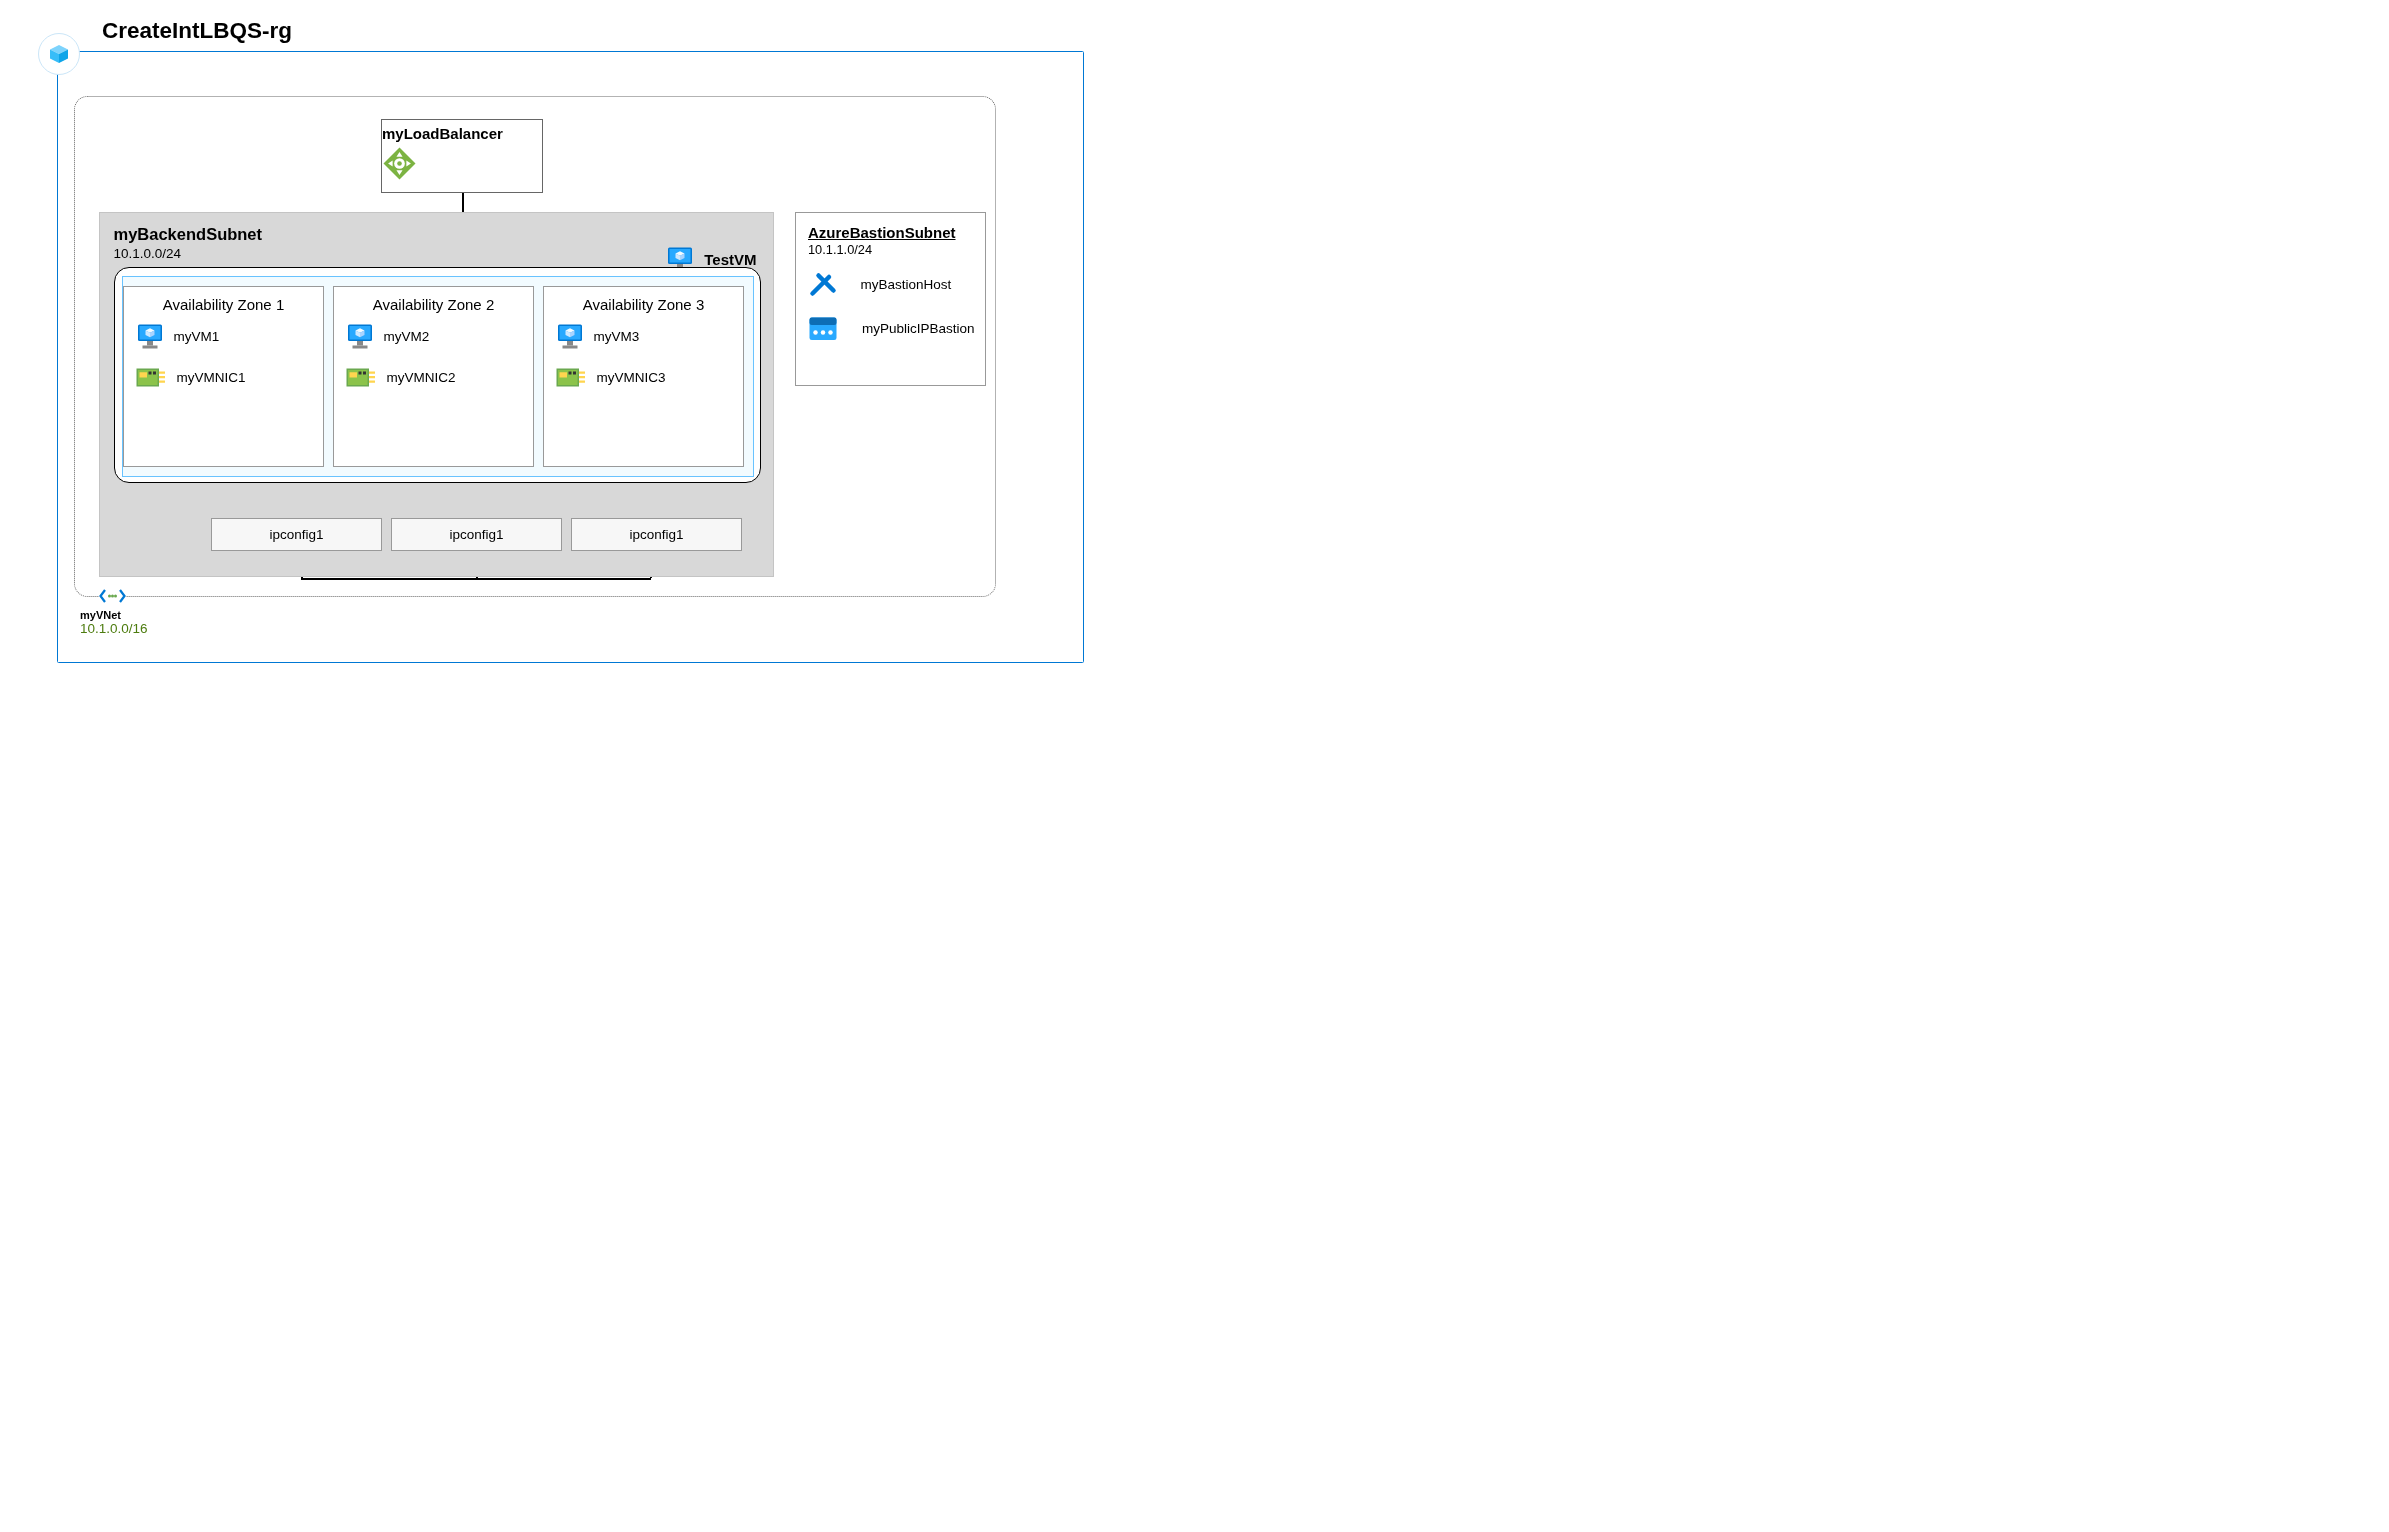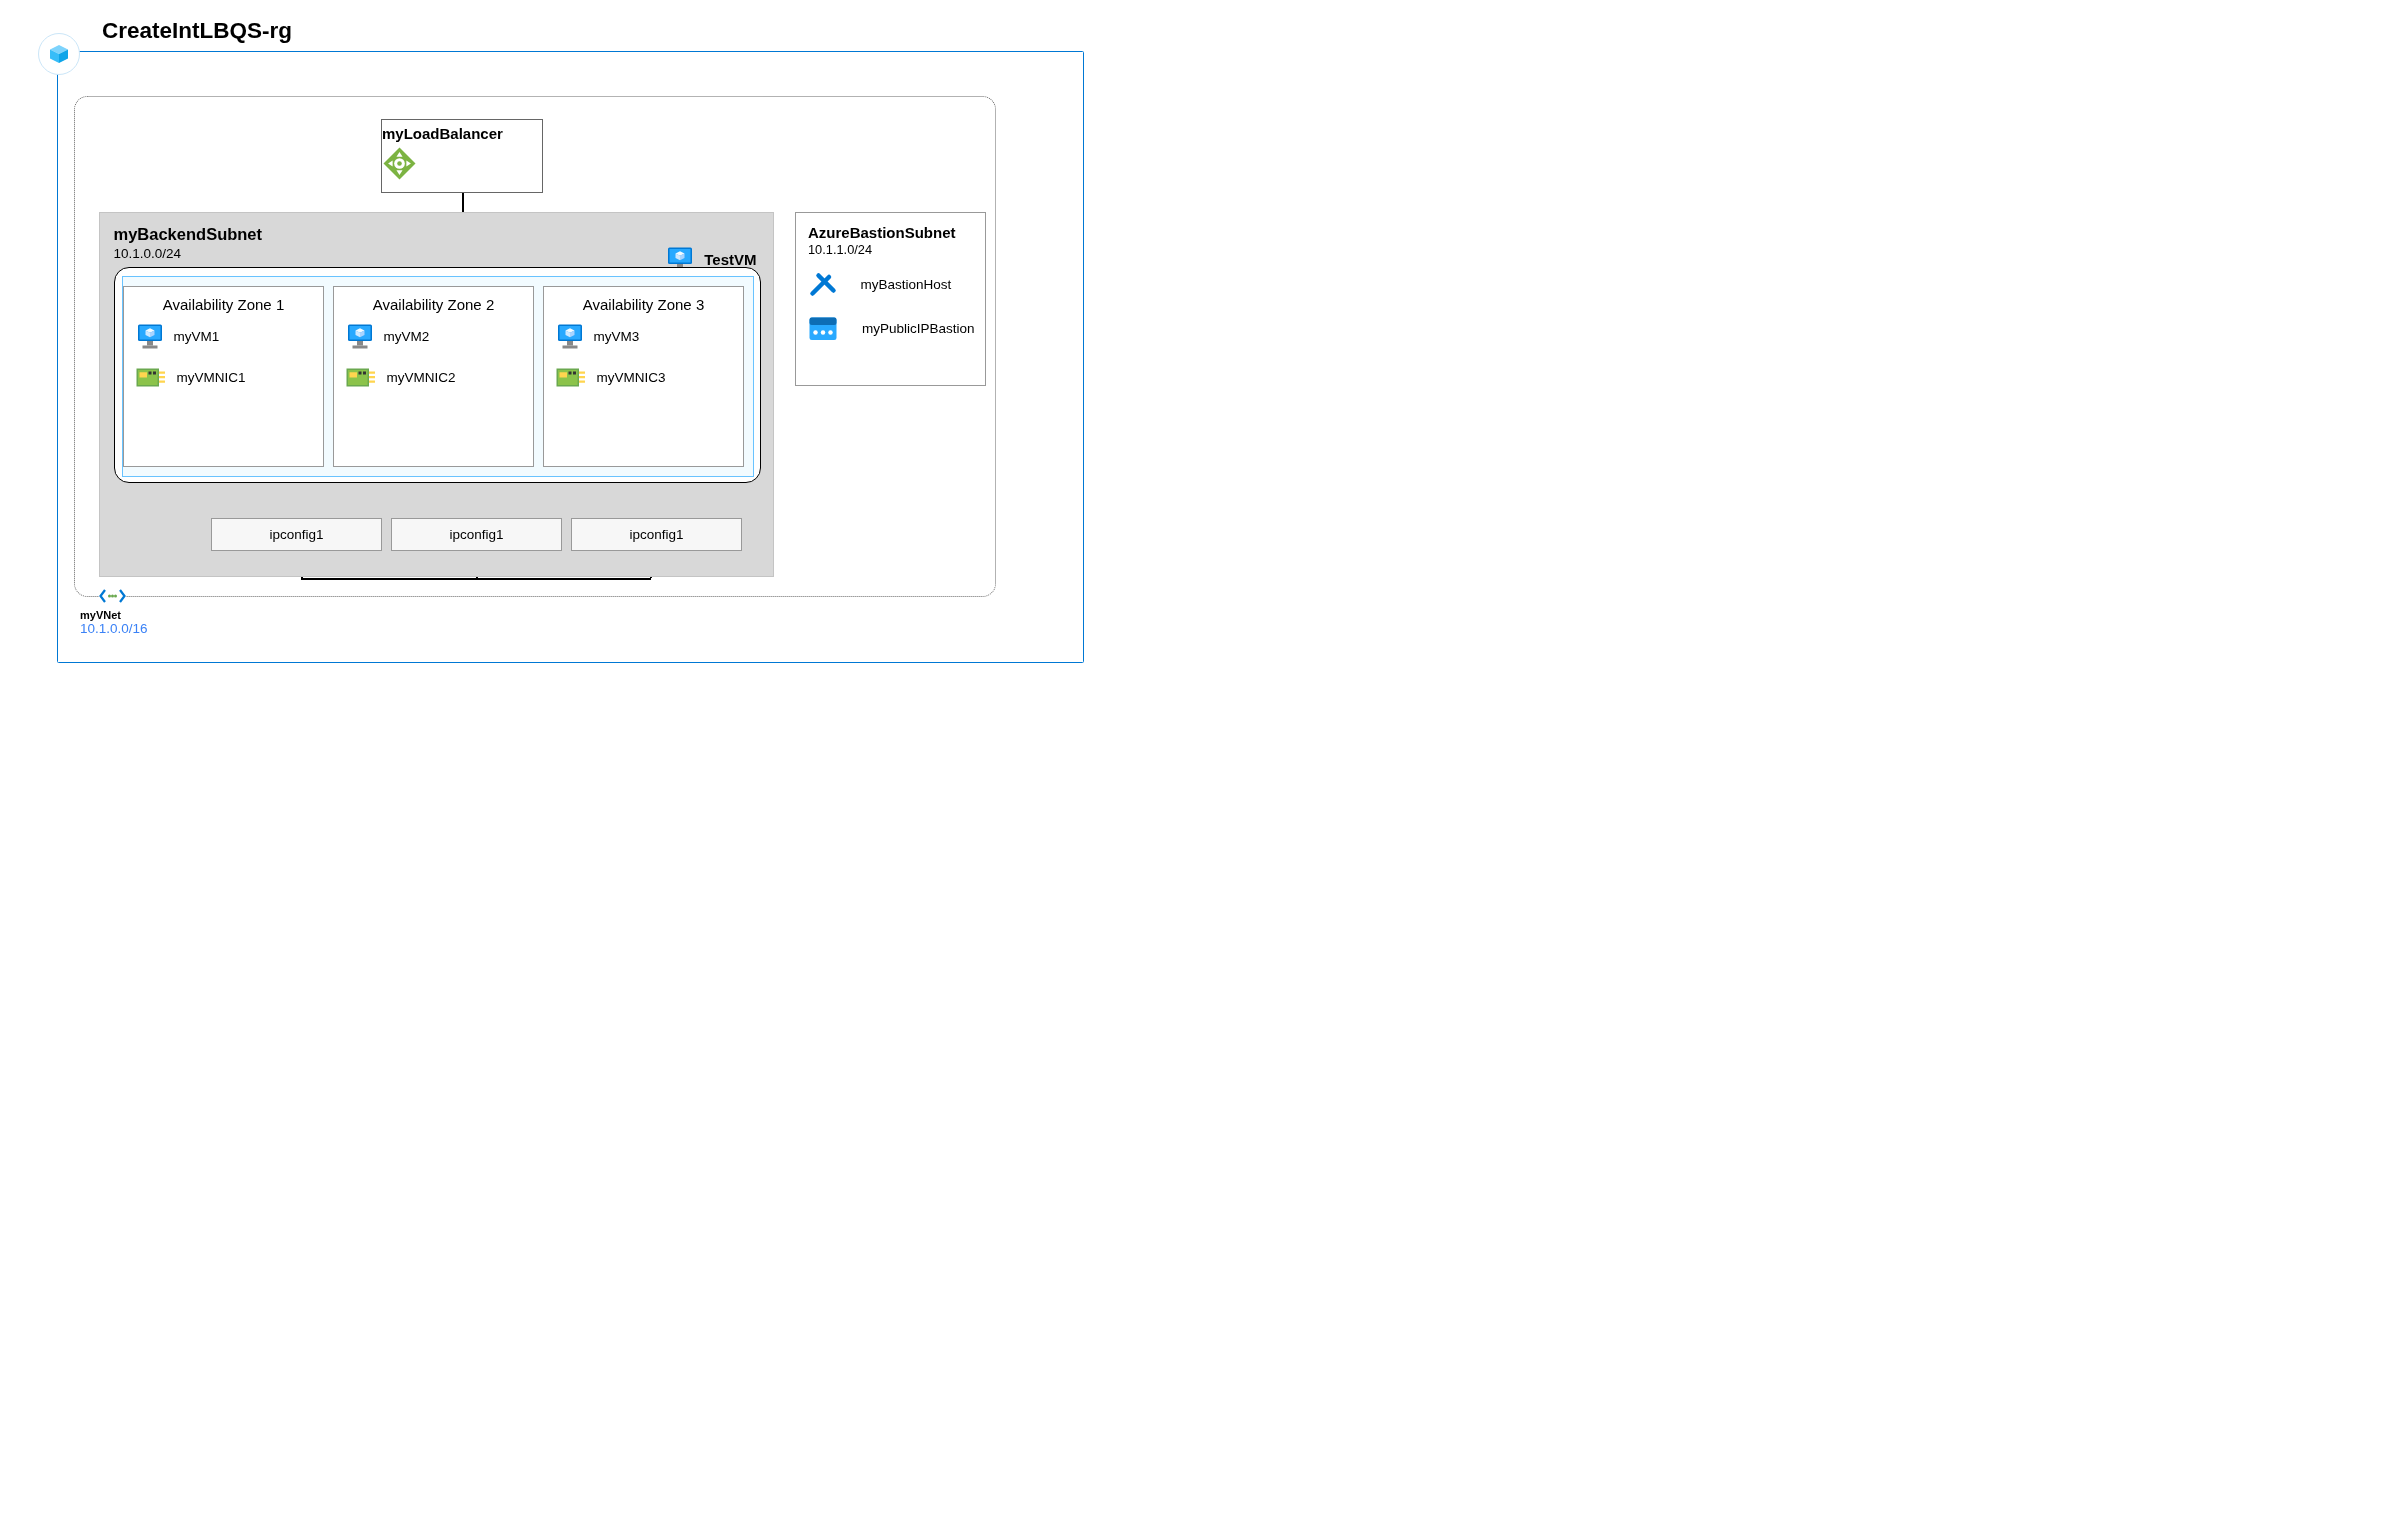--- a/index.html
+++ b/index.html
@@ -62,21 +62,21 @@
   display: flex;
   align-items: center;
   justify-content: center;
 }
 .vnet-label {
   position: absolute;
   left: 65px;
   top: 594px;
 }
 .vnet-label .name { font-size: 11px; font-weight: 700; }
-.vnet-label .cidr { font-size: 13.5px; color: #3b82f6; }
+.vnet-label .cidr { font-size: 13.5px; color: #4d7c0f; }
 .lb-box {
   position: absolute;
   left: 366px;
   top: 104px;
   width: 162px;
   height: 74px;
   border: 0.8px solid #666;
   background: #fff;
   text-align: left;
   padding-top: 4.5px;
@@ -169,21 +169,21 @@
 .bastion-subnet {
   position: absolute;
   left: 780px;
   top: 197px;
   width: 191px;
   height: 174px;
   border: 0.8px solid #999;
   background: #fff;
   padding: 10.5px 12px;
 }
-.bastion-subnet .subnet-title { font-size: 15px; font-weight: 700; }
+.bastion-subnet .subnet-title { font-size: 15px; font-weight: 700; text-decoration: underline; }
 .bastion-subnet .subnet-cidr { font-size: 12.8px; margin-top: 1.5px; margin-bottom: 13.5px; }
 .bastion-item { display: flex; align-items: center; gap: 24px; margin-bottom: 16.5px; }
 .bastion-item .ilabel { font-size: 13.5px; }
 .line { position: absolute; background: #000; }
 .line-lb-down { left: 447px; top: 177px; width: 1.5px; height: 240px; }
 .line-az1 { left: 286px; top: 465px; width: 1.5px; height: 98px; }
 .line-az2 { left: 461px; top: 465px; width: 1.5px; height: 98px; }
 .line-az3 { left: 635px; top: 465px; width: 1.5px; height: 98px; }
 .line-h { left: 286px; top: 563px; width: 350px; height: 1.5px; }
 

